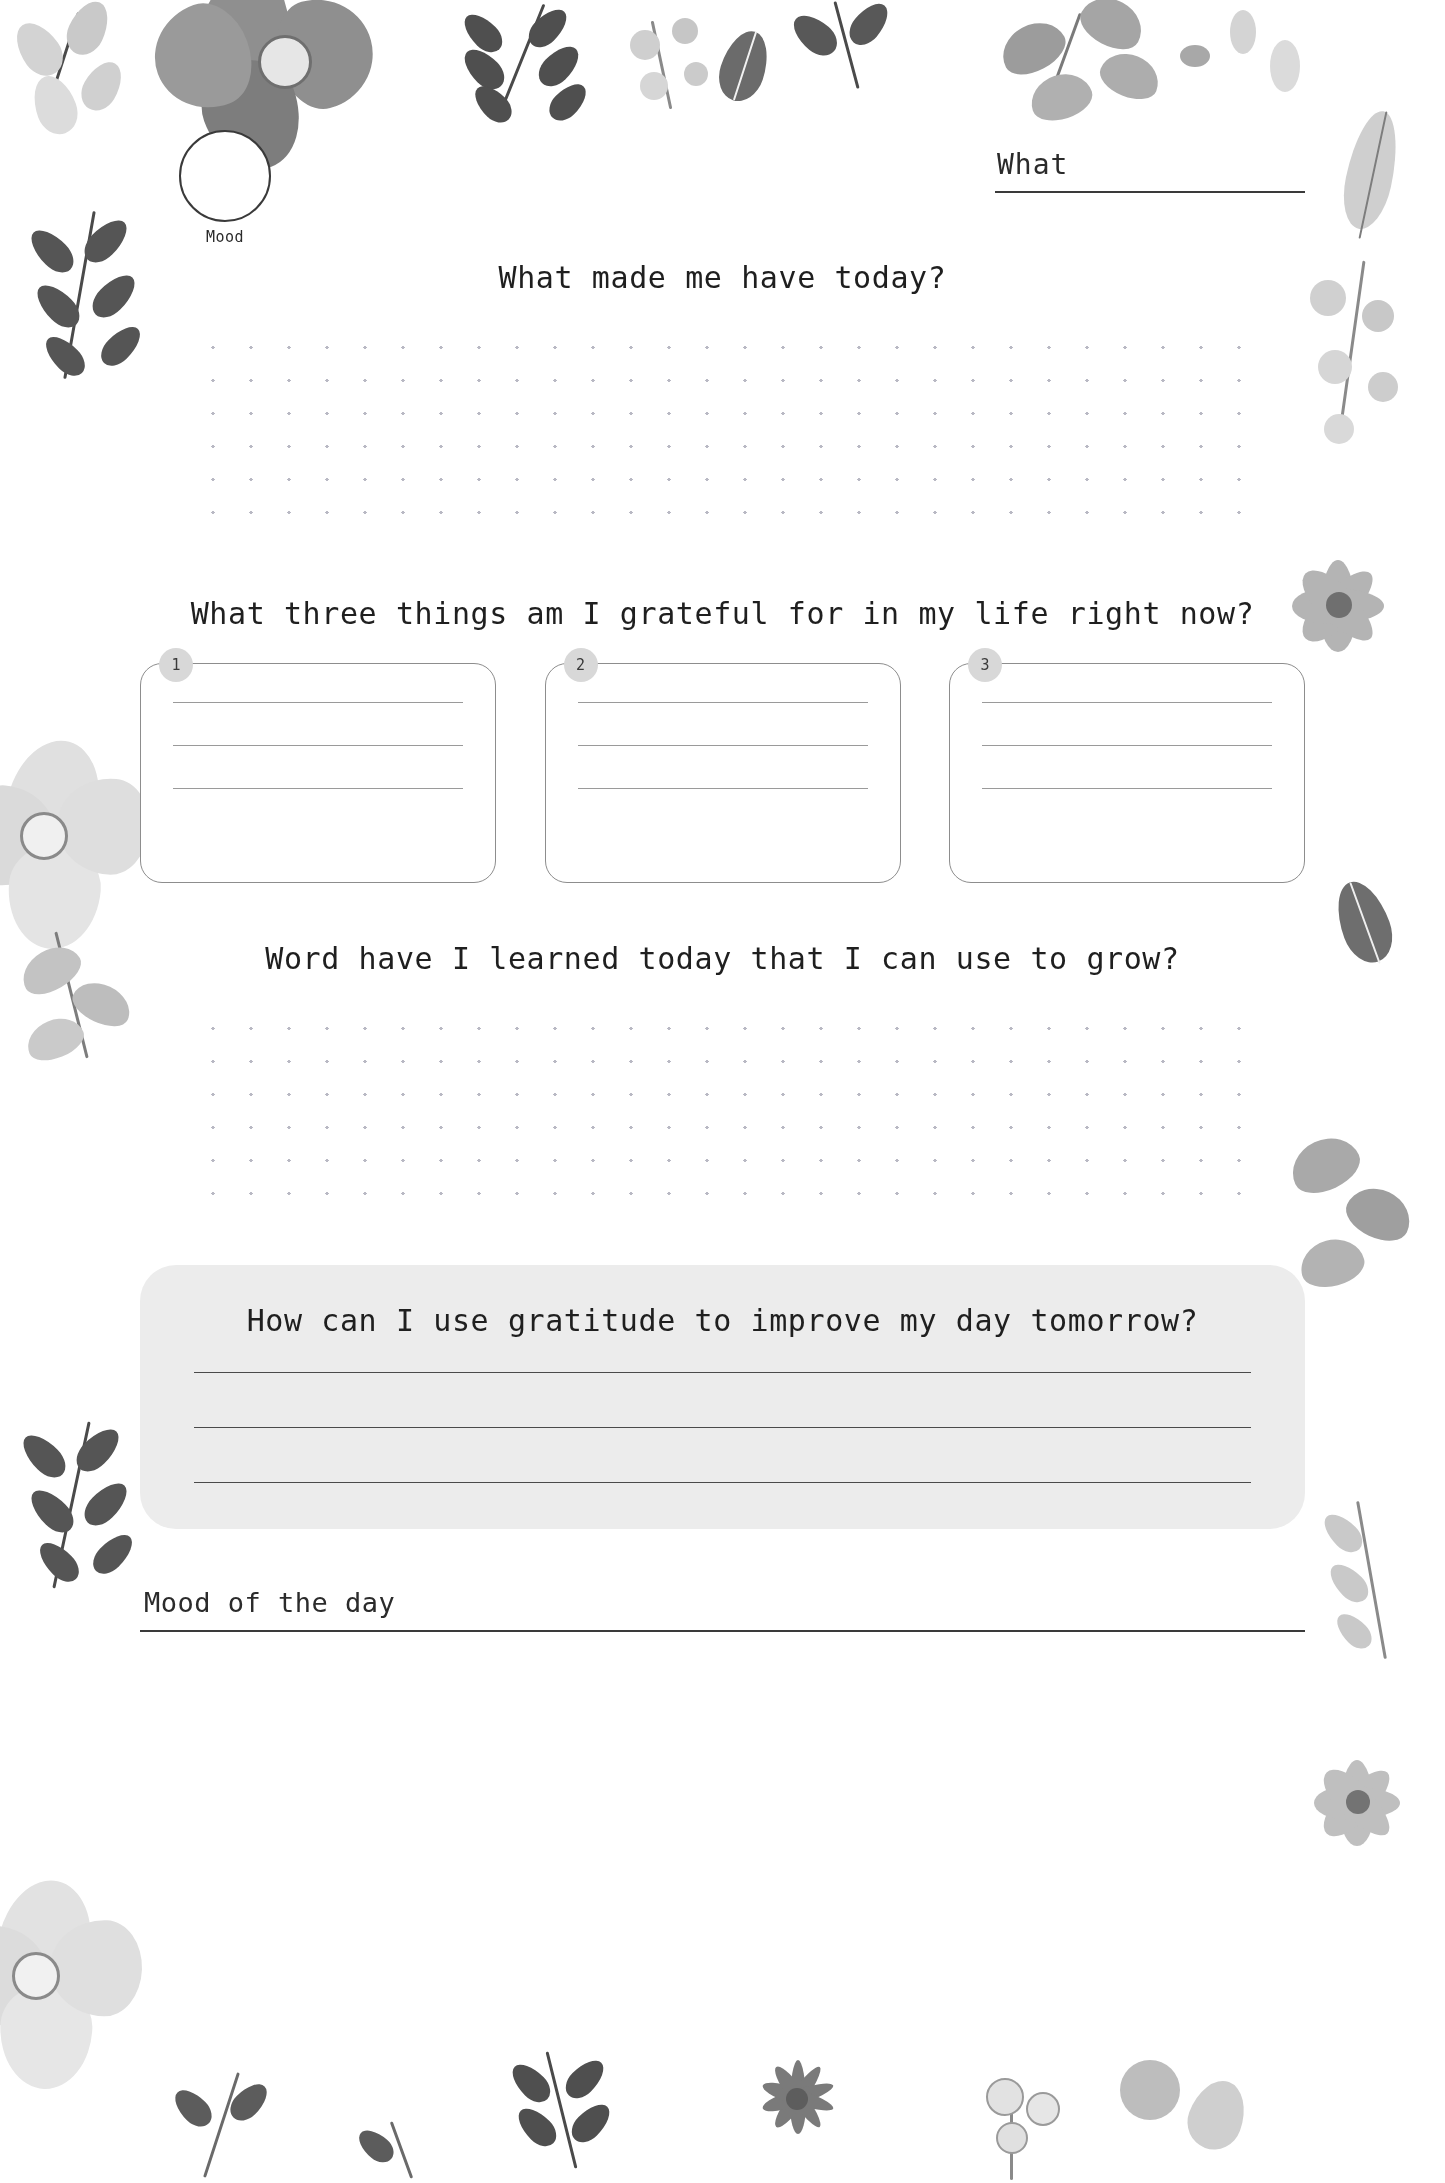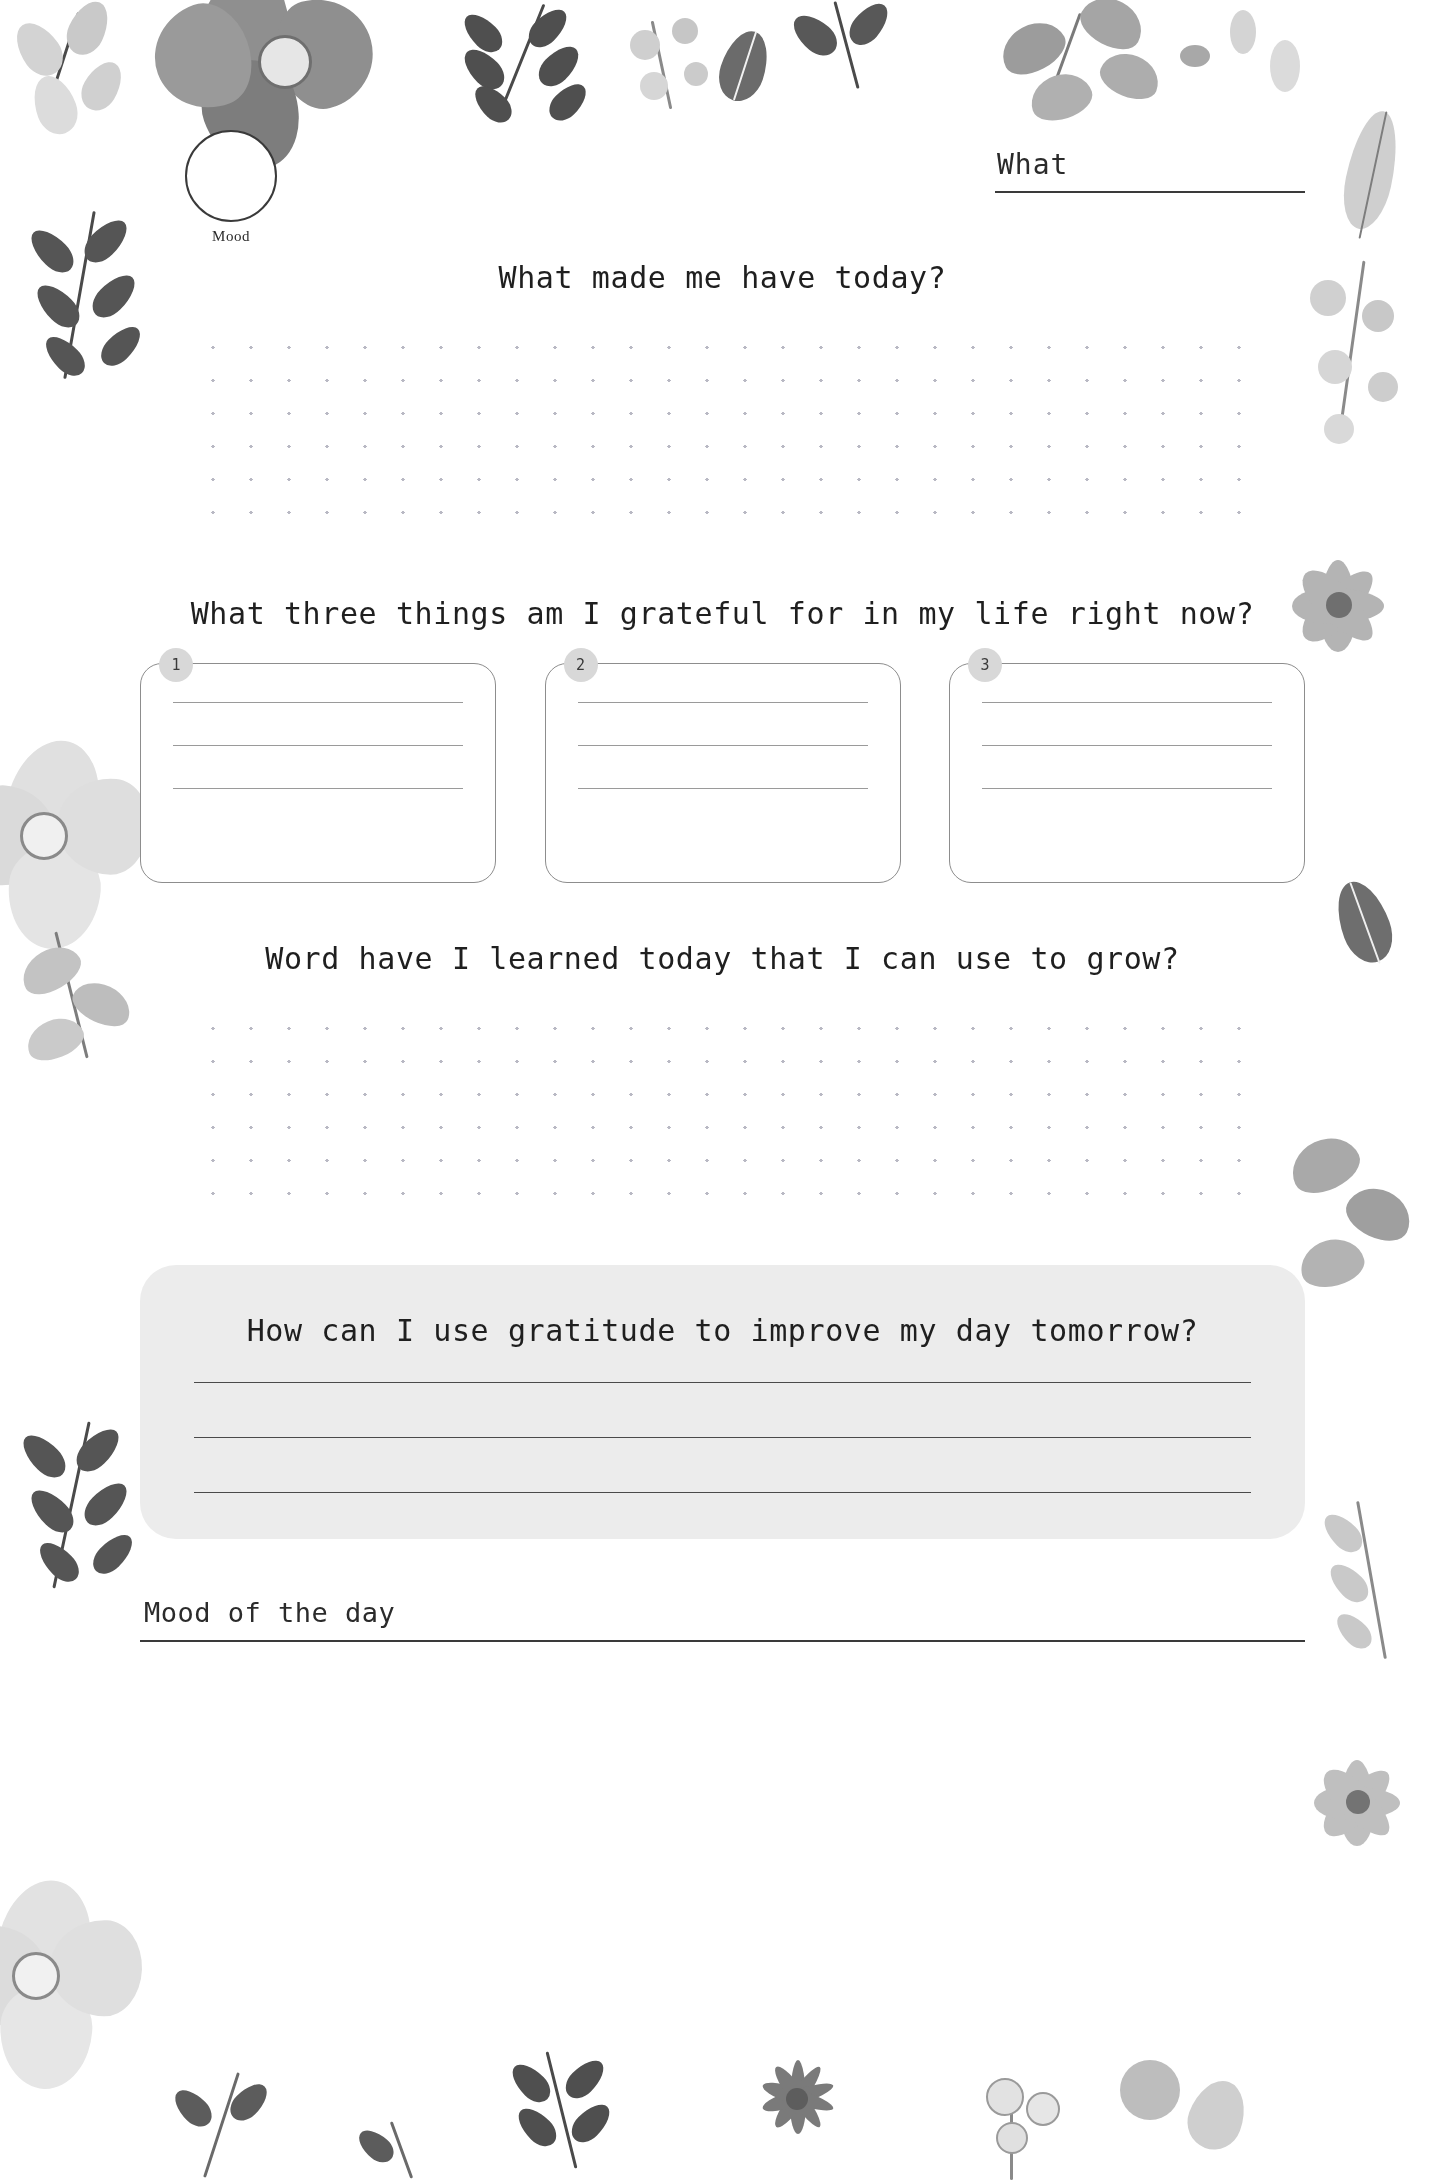--- a/index.html
+++ b/index.html
@@ -50,25 +50,24 @@
     height: 1930px;
   }
 
   
   .toprow {
     position: relative;
     height: 130px;
   }
   .mood-wrap {
     position: absolute;
-    left: 36px;
+    left: 30px;
     top: 0;
     width: 110px;
     text-align: center;
-    font-family: Liberation Serif, serif;
   }
   .mood-circle {
     width: 88px;
     height: 88px;
     border: 2px solid #3a3a3a;
     border-radius: 50%;
     margin: 0 auto;
     background: #fff;
   }
   .mood-label {
@@ -152,21 +151,20 @@
   
   .grey-box {
     margin-top: 46px;
     background: #ececec;
     border-radius: 36px;
     padding: 38px 44px 46px 44px;
     box-sizing: border-box;
   }
   .grey-box .q-title {
     margin-bottom: 34px;
-    margin-top: 10px;
   }
   .grey-line {
     border-bottom: 1.8px solid #4a4a4a;
     height: 0;
     margin: 0 10px 54px 10px;
   }
   .grey-line:last-child { margin-bottom: 0; }
 
   
   .word-wrap {

